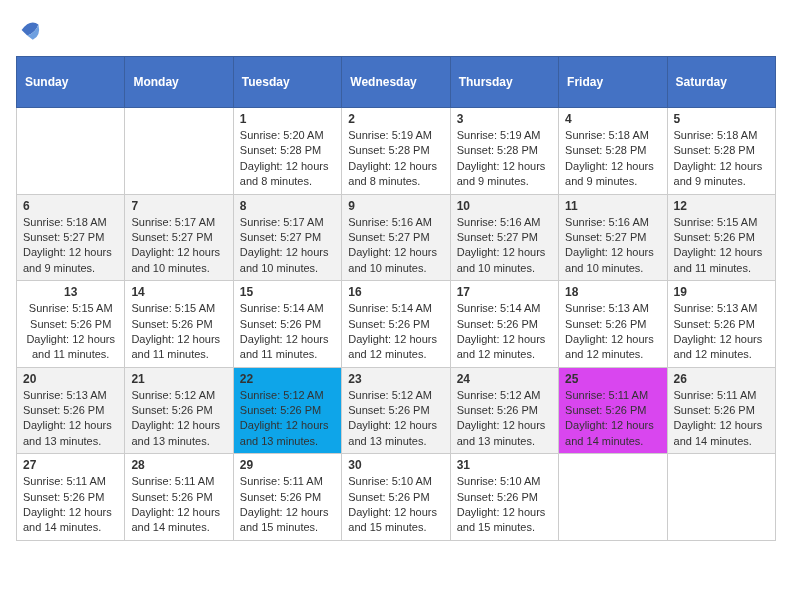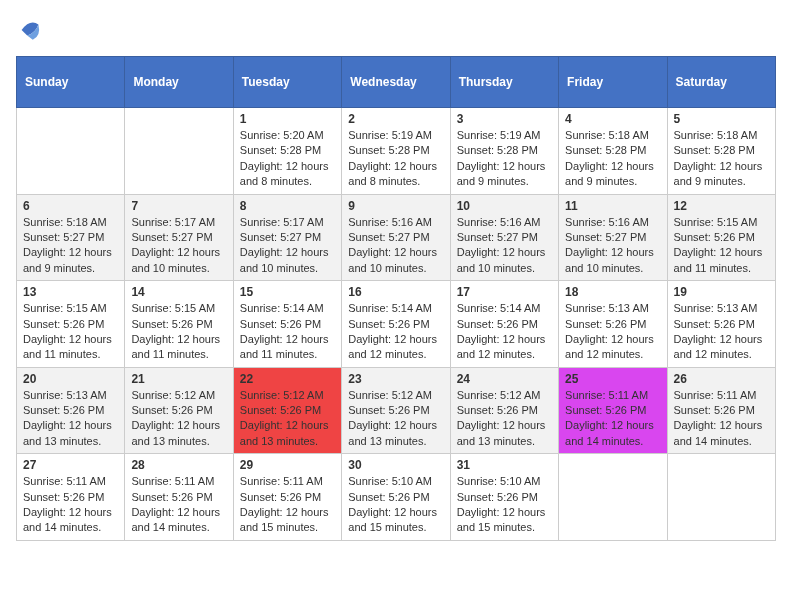--- a/index.html
+++ b/index.html
@@ -172,21 +172,21 @@
         <td style="background-color: rgb(242, 242, 242);">
           <span class="day-num">11</span>
           <div class="day-info">Sunrise: 5:16 AM<br>Sunset: 5:27 PM<br>Daylight: 12 hours and 10 minutes.</div>
         </td>
         <td style="background-color: rgb(242, 242, 242); margin-left: 48px;">
           <span class="day-num">12</span>
           <div class="day-info">Sunrise: 5:15 AM<br>Sunset: 5:26 PM<br>Daylight: 12 hours and 11 minutes.</div>
         </td>
       </tr>
       <tr>
-        <td style="background-color: rgb(255, 255, 255);">
+        <td style="background-color: rgb(255, 255, 255); text-align: center;">
           <span class="day-num">13</span>
           <div class="day-info">Sunrise: 5:15 AM<br>Sunset: 5:26 PM<br>Daylight: 12 hours and 11 minutes.</div>
         </td>
         <td style="background-color: rgb(255, 255, 255);">
           <span class="day-num">14</span>
           <div class="day-info">Sunrise: 5:15 AM<br>Sunset: 5:26 PM<br>Daylight: 12 hours and 11 minutes.</div>
         </td>
         <td style="background-color: rgb(255, 255, 255);">
           <span class="day-num">15</span>
           <div class="day-info">Sunrise: 5:14 AM<br>Sunset: 5:26 PM<br>Daylight: 12 hours and 11 minutes.</div>
@@ -210,21 +210,21 @@
       </tr>
       <tr>
         <td style="background-color: rgb(242, 242, 242);">
           <span class="day-num">20</span>
           <div class="day-info">Sunrise: 5:13 AM<br>Sunset: 5:26 PM<br>Daylight: 12 hours and 13 minutes.</div>
         </td>
         <td style="background-color: rgb(242, 242, 242);">
           <span class="day-num">21</span>
           <div class="day-info">Sunrise: 5:12 AM<br>Sunset: 5:26 PM<br>Daylight: 12 hours and 13 minutes.</div>
         </td>
-        <td style="background-color: #ef4444;">
+        <td style="background-color: #0ea5e9;">
           <span class="day-num">22</span>
           <div class="day-info">Sunrise: 5:12 AM<br>Sunset: 5:26 PM<br>Daylight: 12 hours and 13 minutes.</div>
         </td>
         <td style="background-color: rgb(242, 242, 242); margin-top: 12px;">
           <span class="day-num">23</span>
           <div class="day-info">Sunrise: 5:12 AM<br>Sunset: 5:26 PM<br>Daylight: 12 hours and 13 minutes.</div>
         </td>
         <td style="background-color: rgb(242, 242, 242);">
           <span class="day-num">24</span>
           <div class="day-info">Sunrise: 5:12 AM<br>Sunset: 5:26 PM<br>Daylight: 12 hours and 13 minutes.</div>

